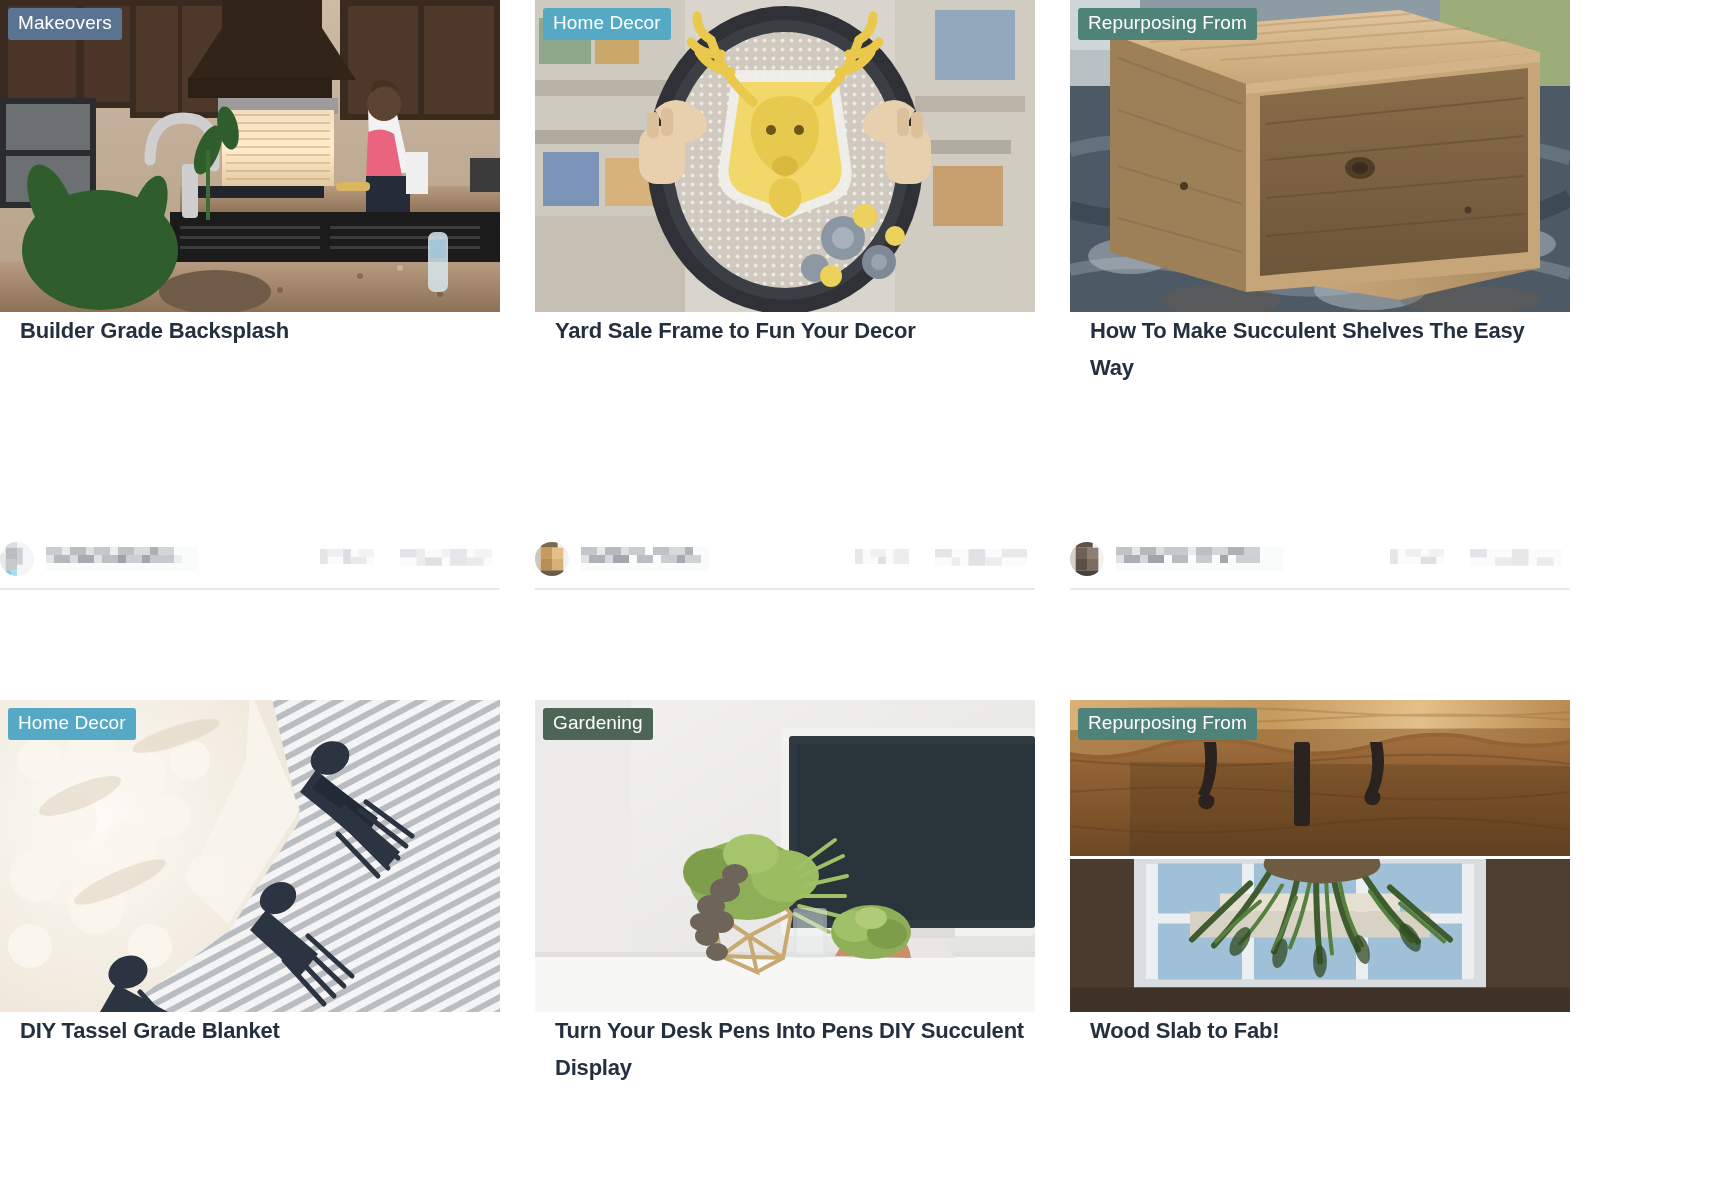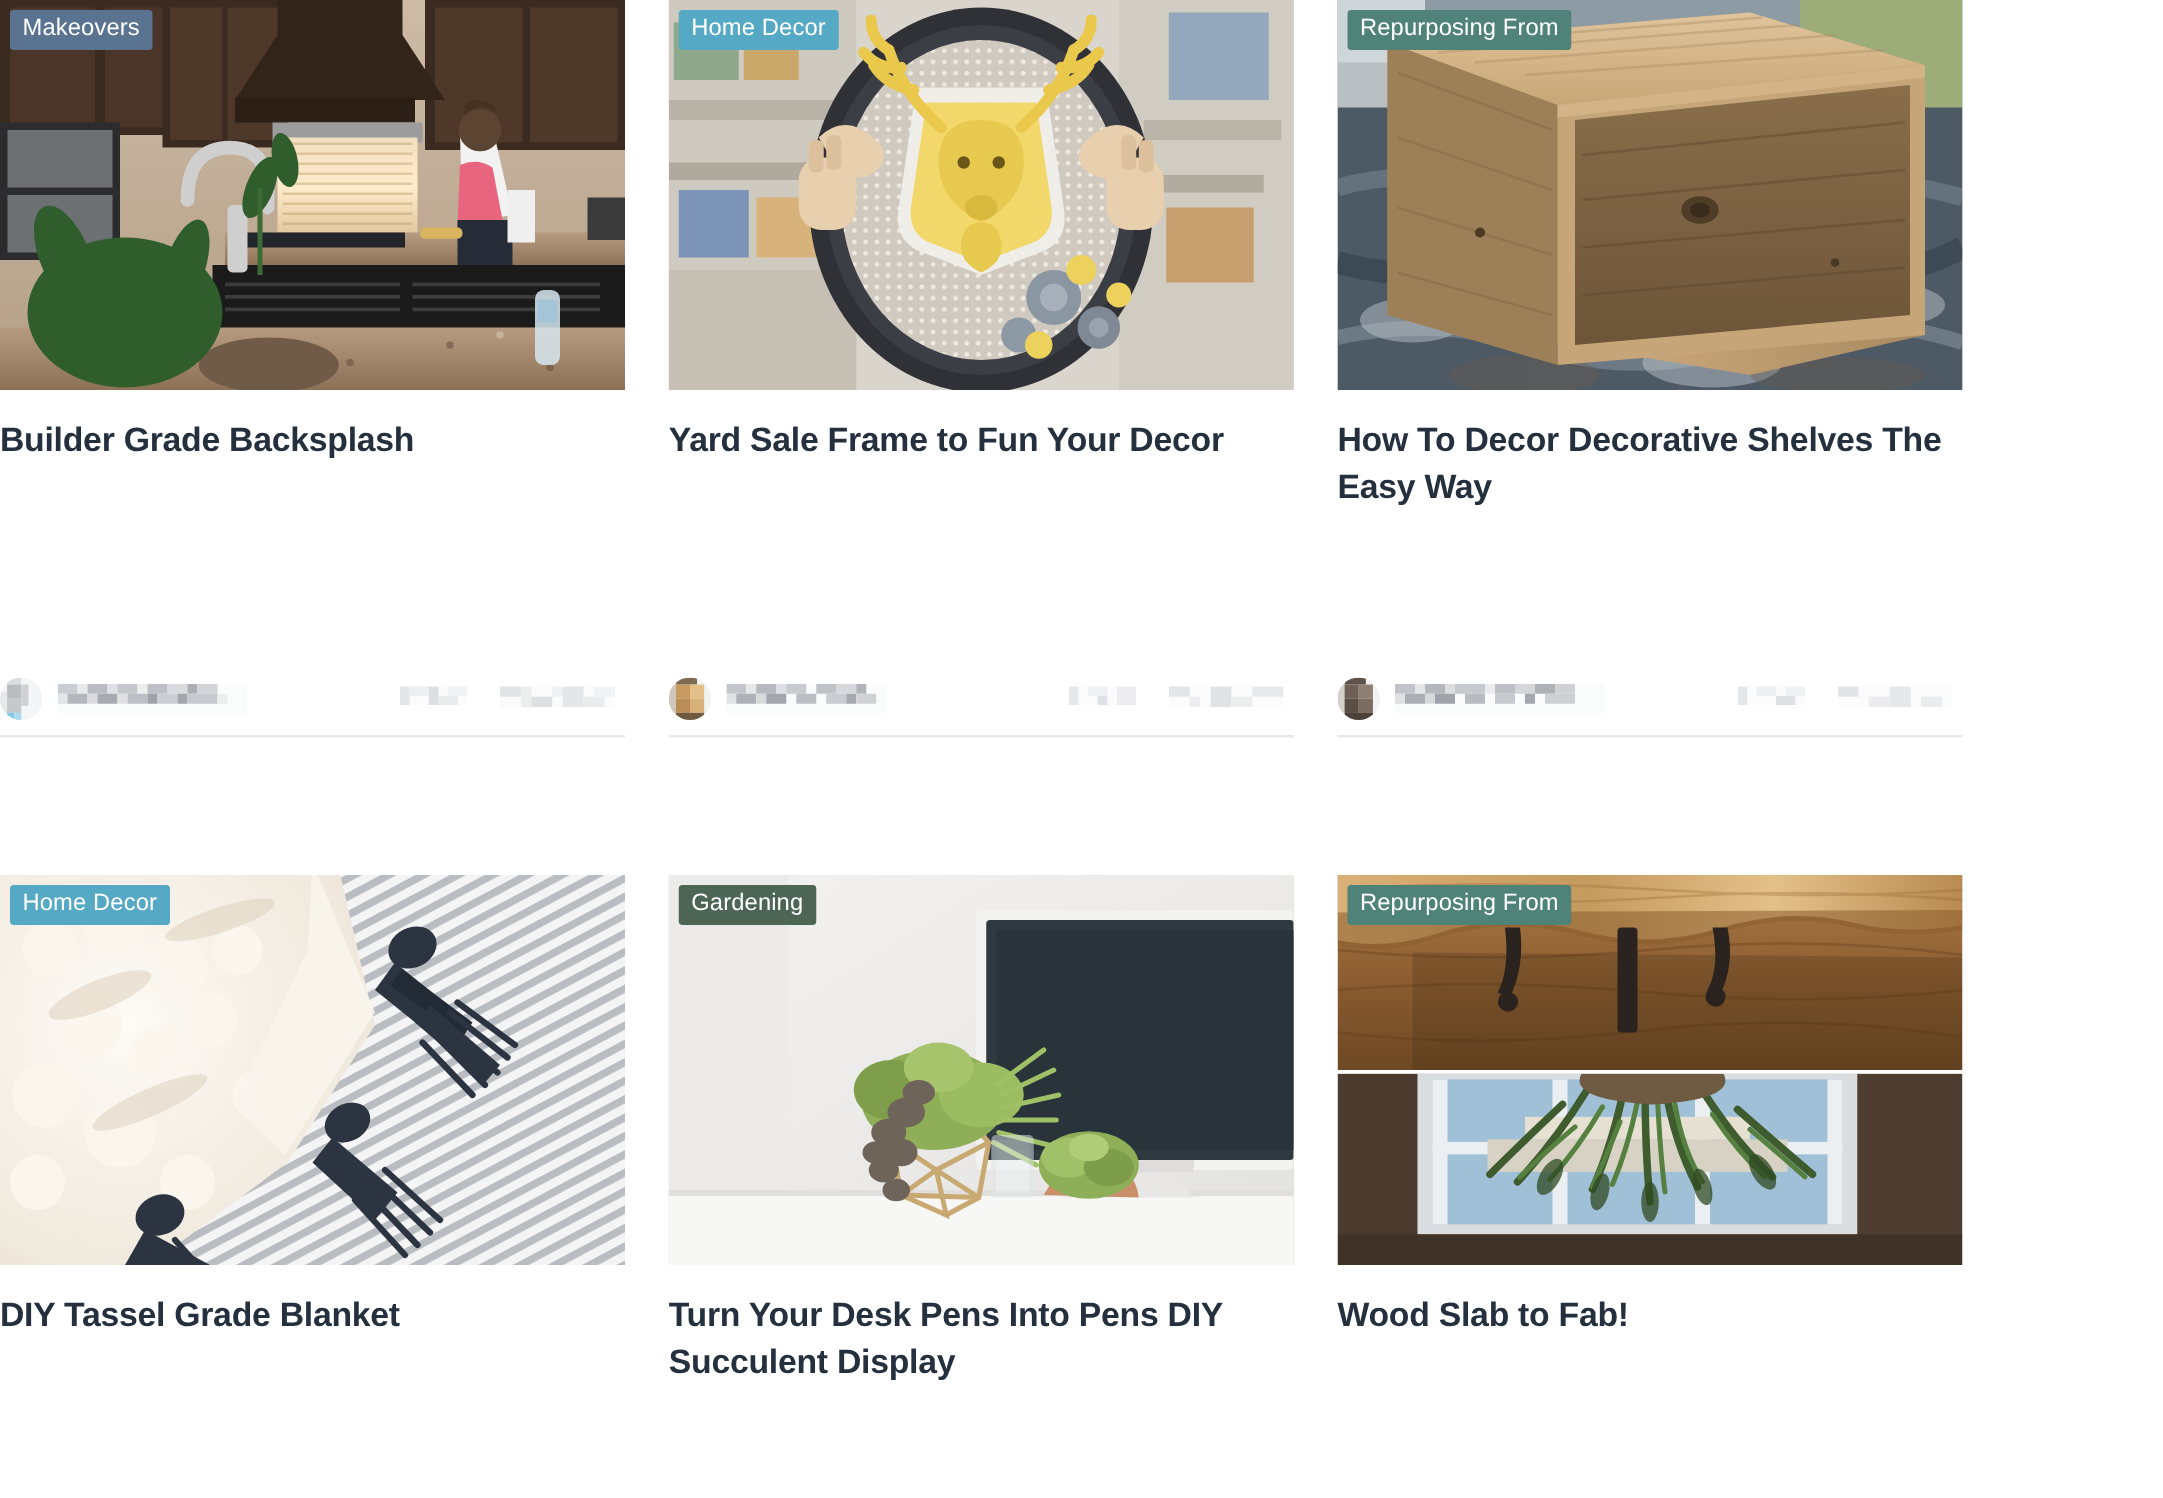--- a/index.html
+++ b/index.html
@@ -60,27 +60,27 @@
     color: #ffffff;
     font-size: 19px;
     line-height: 24px;
     letter-spacing: .1px;
     white-space: nowrap;
     font-family: "Liberation Sans", sans-serif;
   }
 
   
   .card-title {
-    margin-top: 22px;
     padding-right: 6px;
-    font-size: 27px;
+    font-size: 22px;
     line-height: 37px;
     font-weight: bold;
     color: #25303f;
     letter-spacing: -0.2px;
+    padding-left: 20px;
   }
 
   
   .card-meta {
     margin-top: auto;
     display: flex;
     align-items: center;
     justify-content: space-between;
     padding-bottom: 12px;
   }
@@ -472,21 +472,21 @@
             <path d="M48 166 L172 204"></path>
             <path d="M48 218 L172 252"></path>
         </g>
         <circle cx="114" cy="186" r="4" fill="#4b3a25"></circle>
         <circle cx="398" cy="210" r="3.5" fill="#4b3a25"></circle>
         <rect x="174" y="78" width="6" height="216" fill="#b79濃" opacity="0"></rect>
         <path d="M176 84 L470 52 L470 62 L176 94 Z" fill="#d9bb8e" opacity=".7"></path>
       </svg>
       <span class="badge" style="background:#4f8379">Repurposing From</span>
     </div>
-    <h3 class="card-title">How To Decor Decorative Shelves The Easy Way</h3>
+    <h3 class="card-title">How To Make Succulent Shelves The Easy Way</h3>
     <div class="card-meta">
       <div class="meta-left">
         <div class="avatar">
           <svg class="mosaic" viewBox="0 0 6 6" preserveAspectRatio="none">
             <rect width="6" height="6" fill="#f2f2f3"></rect>
             <rect x="1" y="0" width="3" height="1" fill="#5f5248"></rect>
             <rect x="0" y="1" width="1" height="4" fill="#d4d0ca"></rect>
             <rect x="1" y="1" width="2" height="2" fill="#6e6056"></rect>
             <rect x="3" y="1" width="2" height="2" fill="#8d7f72"></rect>
             <rect x="1" y="3" width="2" height="2" fill="#5a4e45"></rect>

